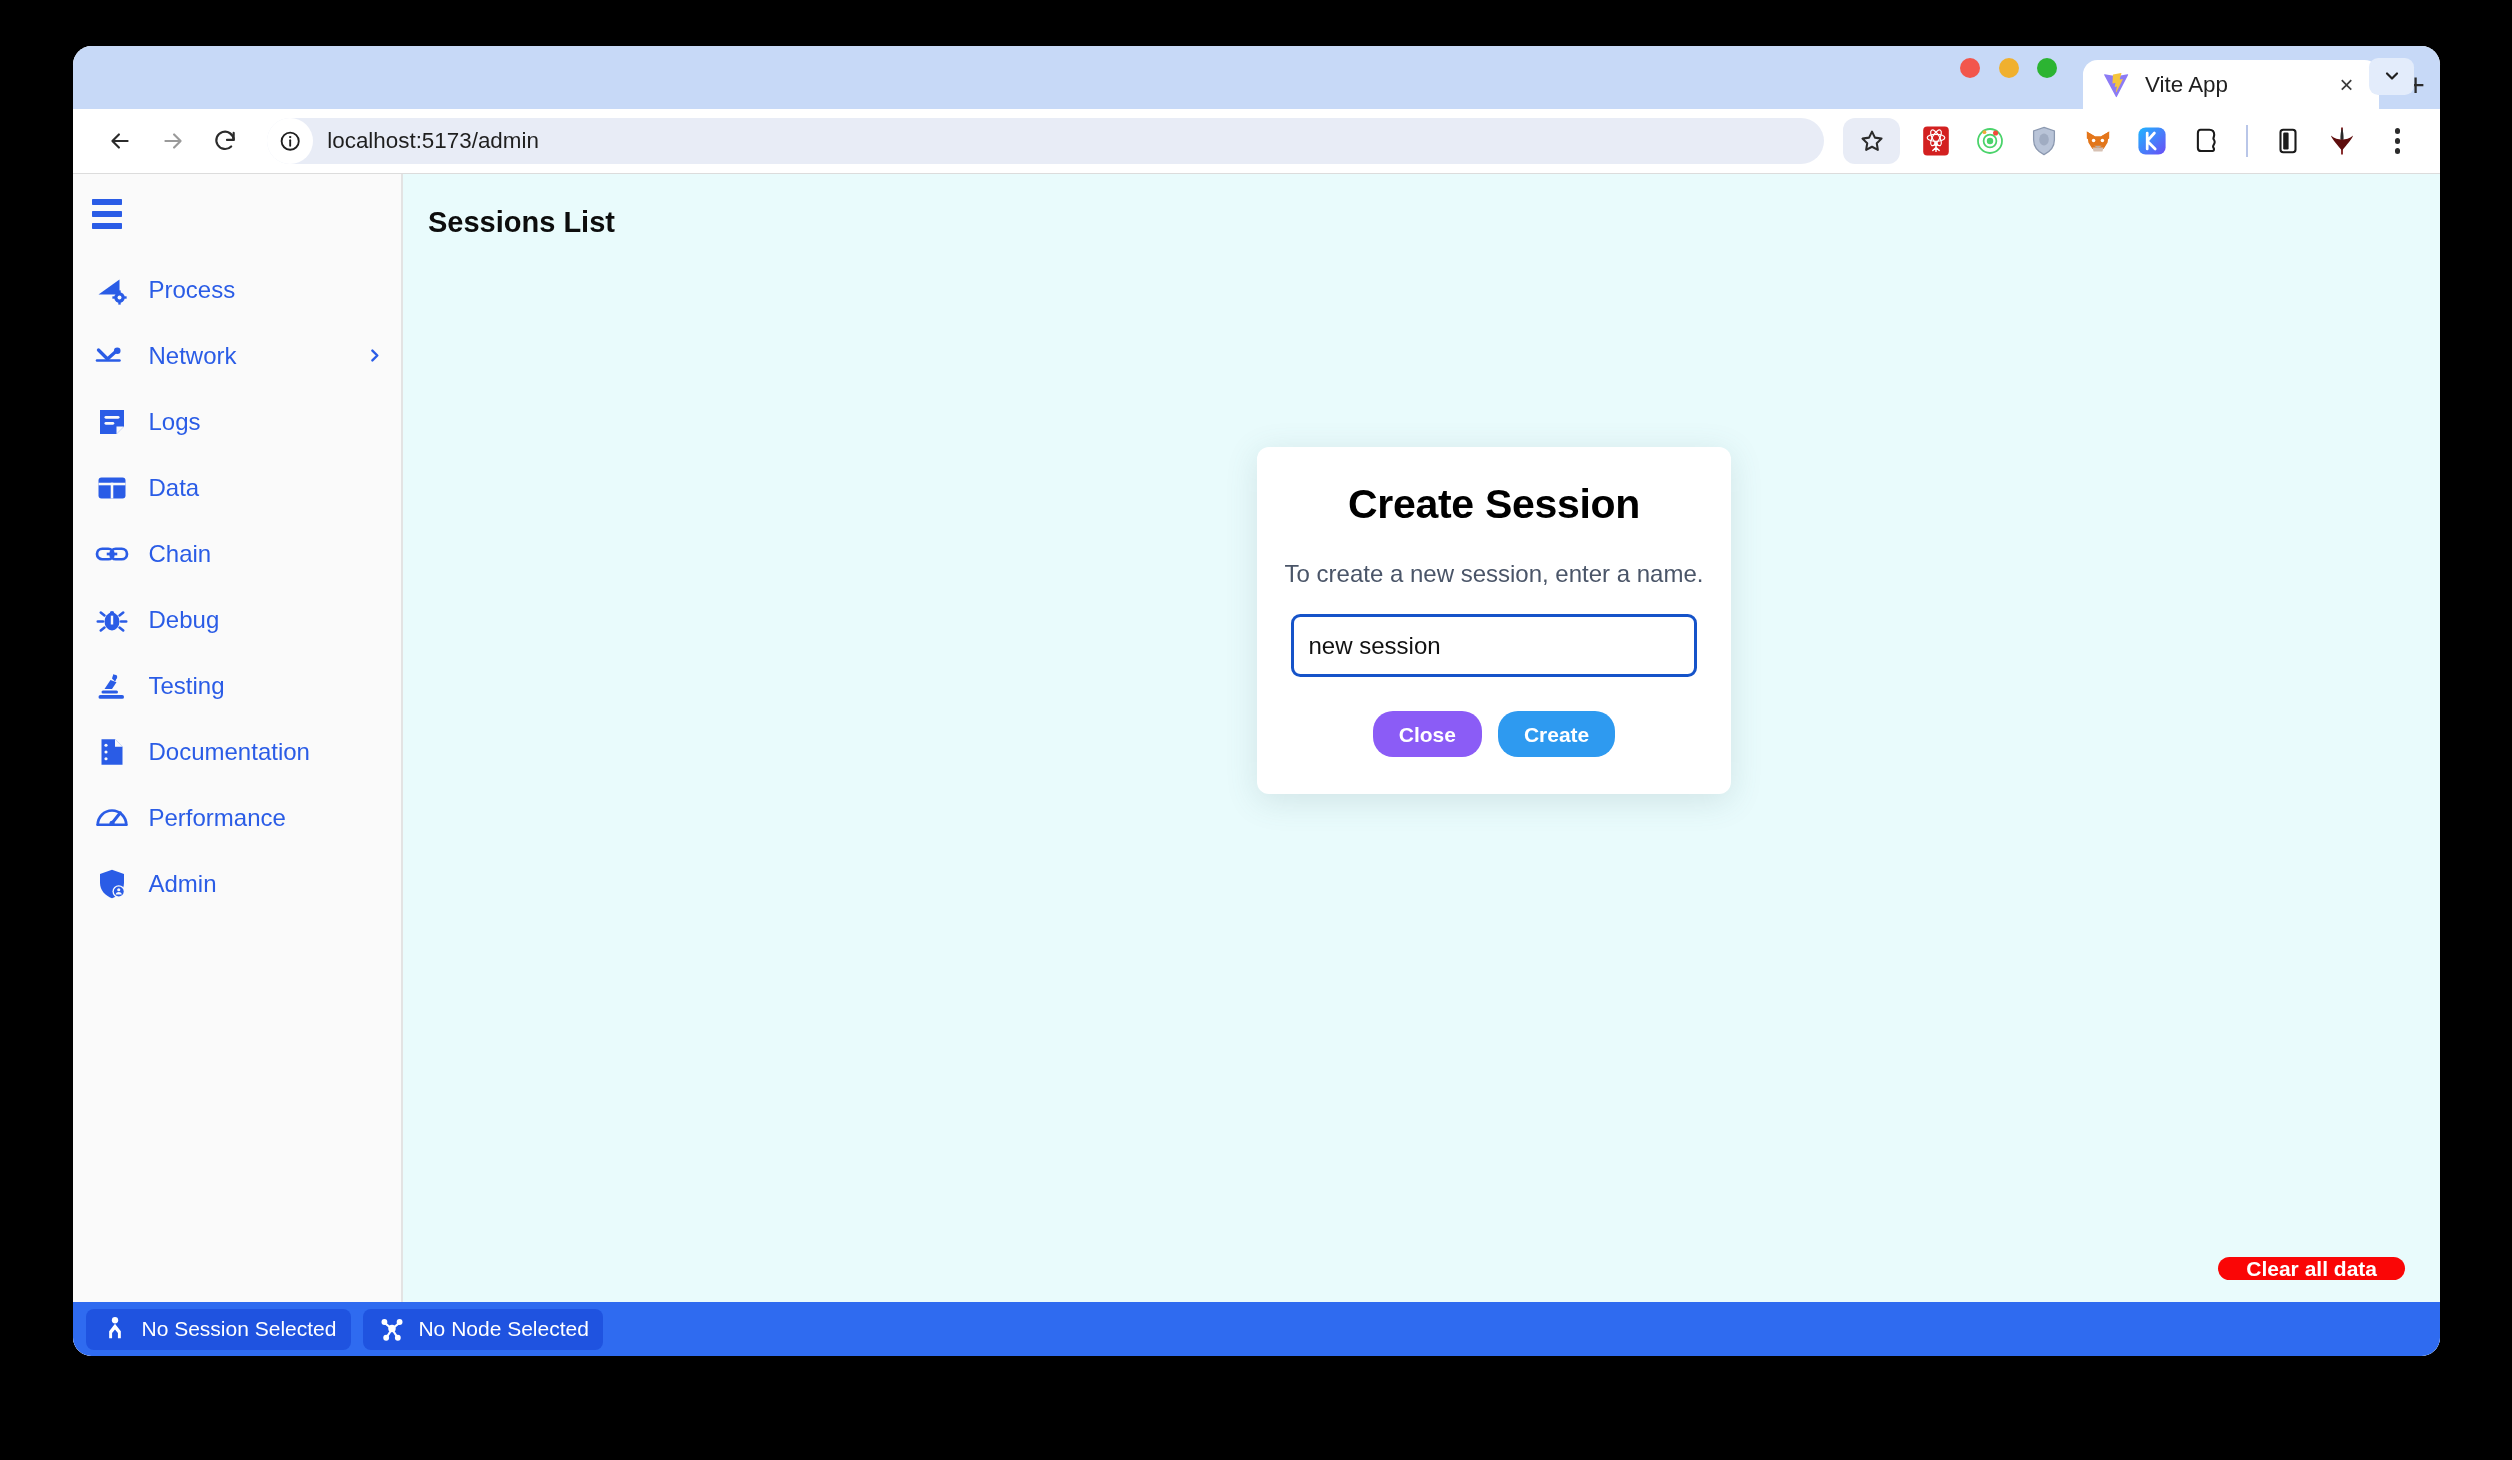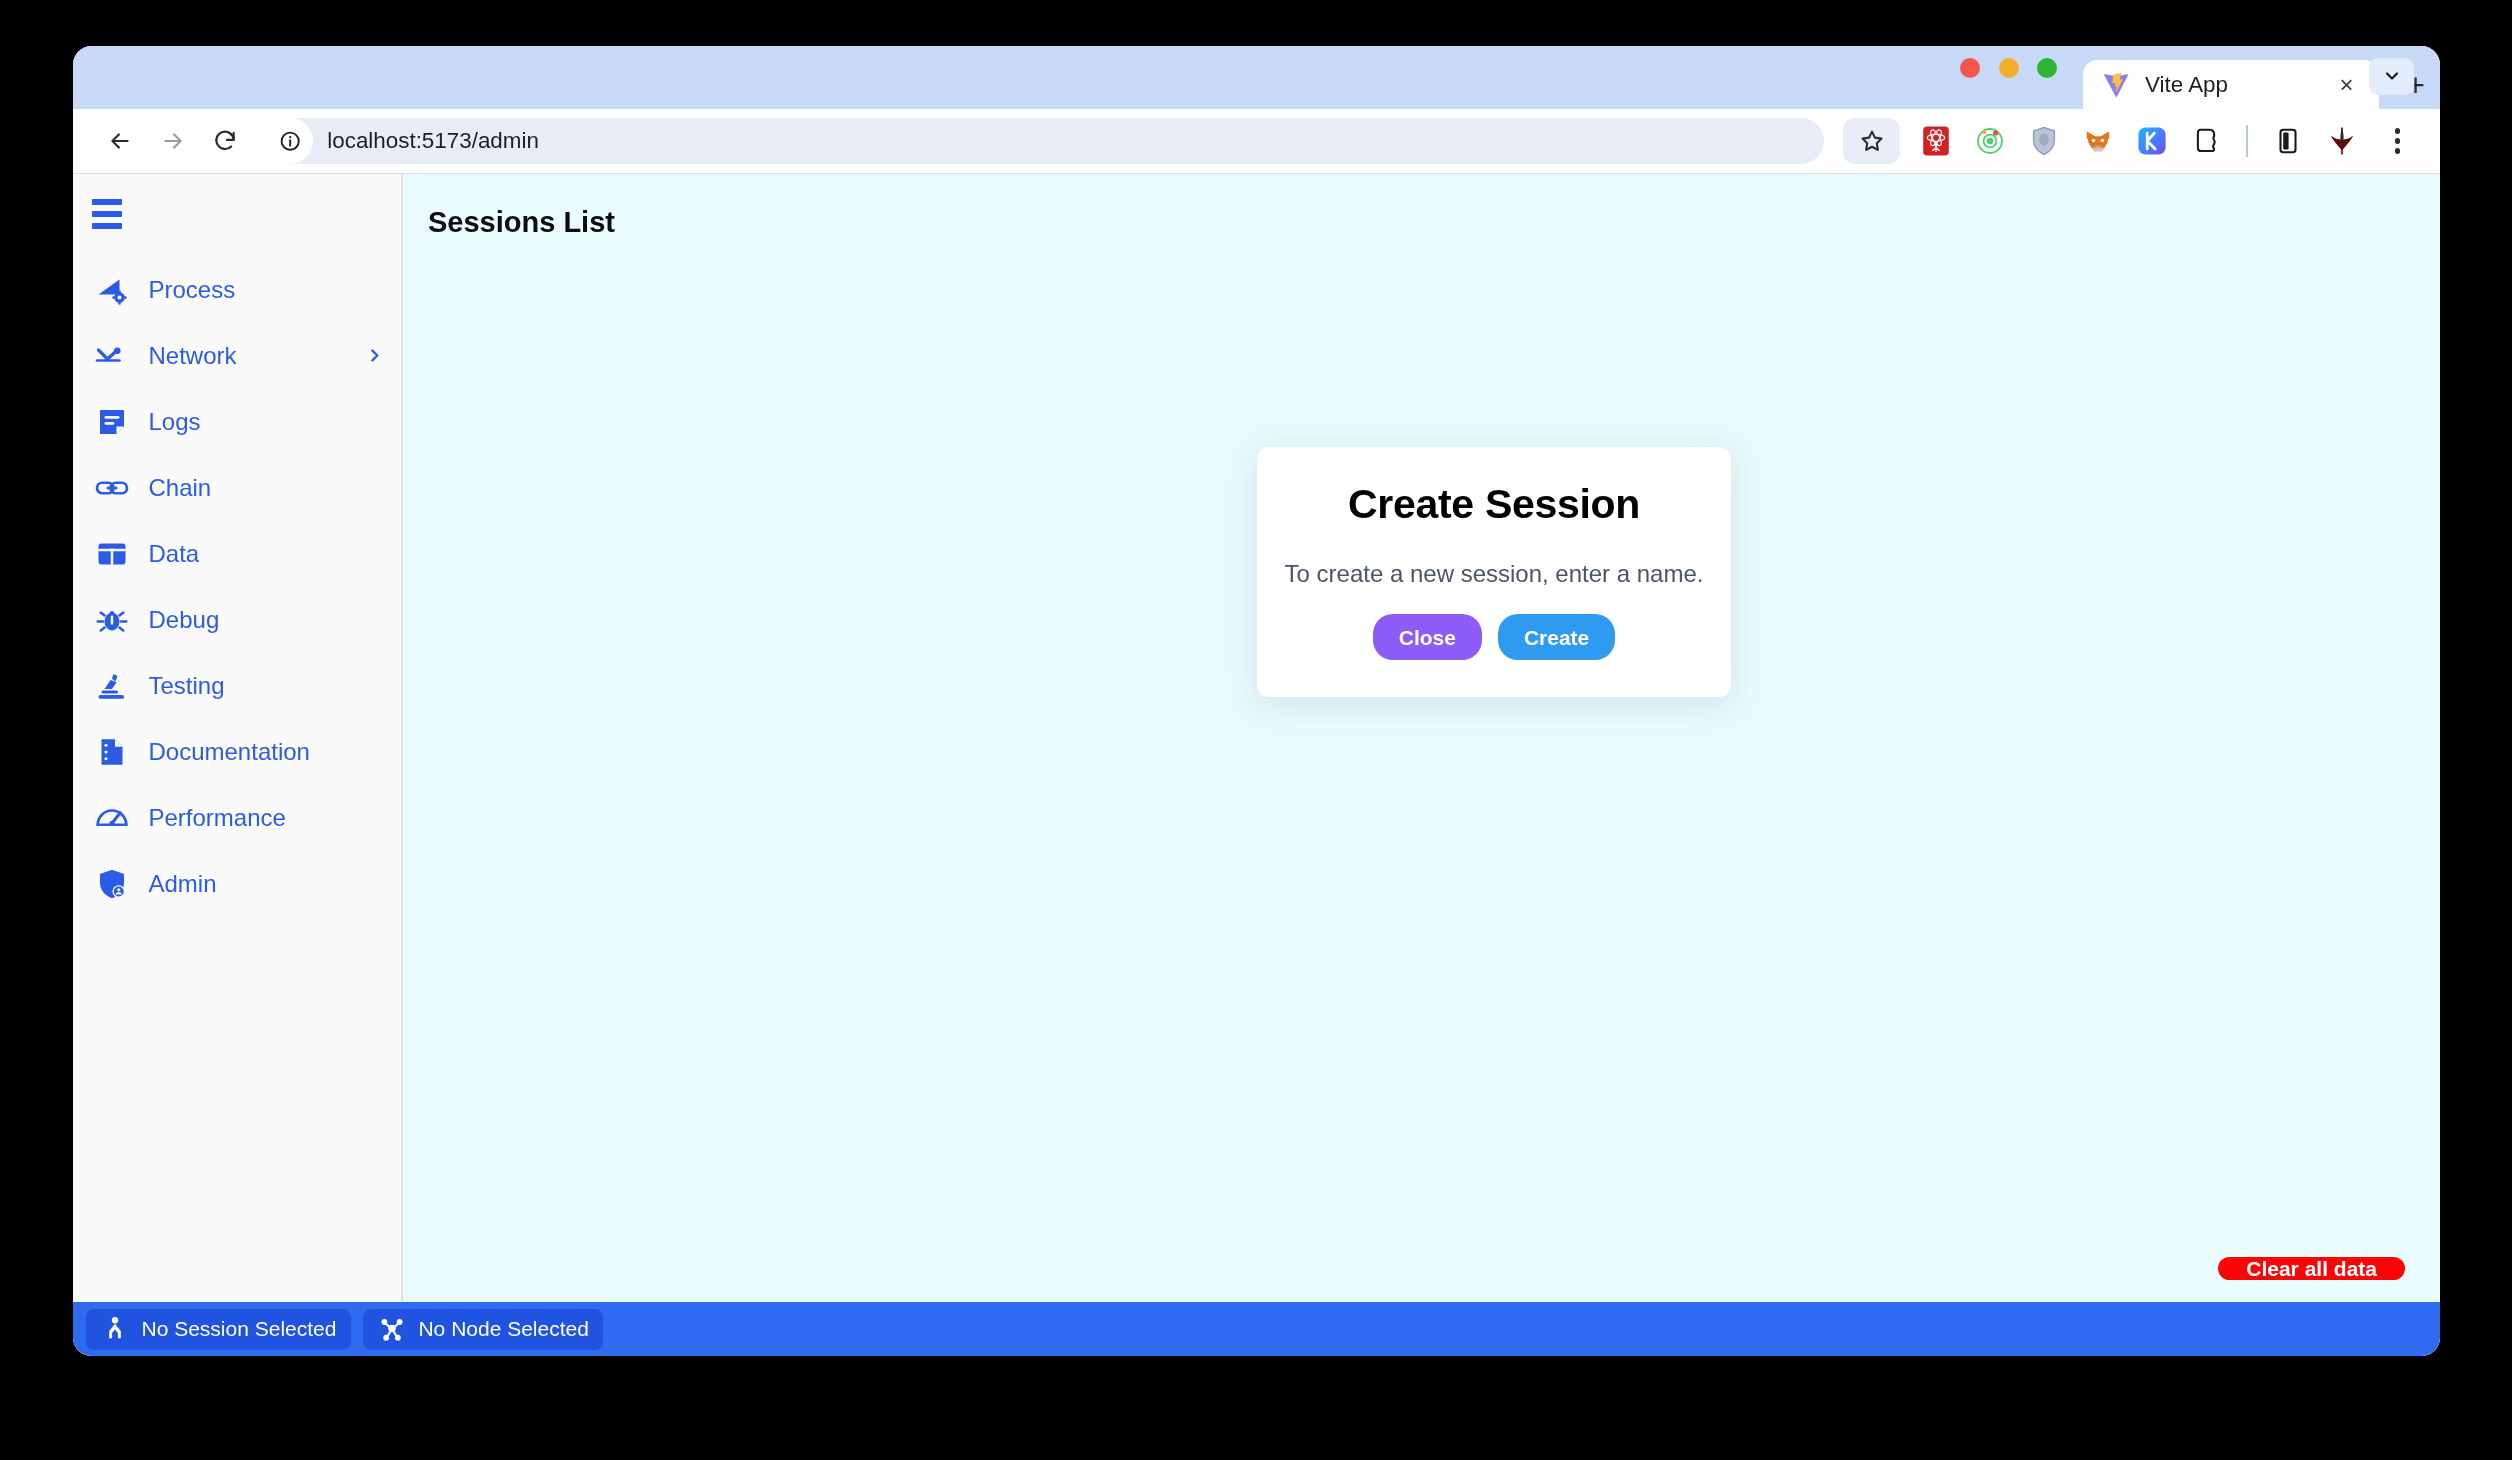--- a/index.html
+++ b/index.html
@@ -558,38 +558,38 @@
             <rect x="14" y="24" width="13" height="3.6" rx="1.8" fill="#fafafa"></rect>
           </svg>
         </span>
         <span class="nav-label">Logs</span>
         <span class="nav-chevron"></span>
       </div>
 
       <div class="nav-item">
         <span class="nav-icon">
           <svg viewBox="0 0 48 48" width="36" height="36">
+            <rect x="6" y="10" width="36" height="28" rx="4" fill="#2a5ce6"></rect>
+            <rect x="6" y="17" width="36" height="3.4" fill="#fafafa"></rect>
+            <rect x="22.3" y="17" width="3.4" height="21" fill="#fafafa"></rect>
+          </svg>
+        </span>
+        <span class="nav-label">Data</span>
+        <span class="nav-chevron"></span>
+      </div>
+
+      <div class="nav-item">
+        <span class="nav-icon">
+          <svg viewBox="0 0 48 48" width="36" height="36">
             <rect x="4" y="17" width="22" height="14" rx="7" stroke="#2a5ce6" stroke-width="3.6" fill="none"></rect>
             <rect x="22" y="17" width="22" height="14" rx="7" stroke="#2a5ce6" stroke-width="3.6" fill="none"></rect>
             <rect x="17" y="22.2" width="14" height="3.6" fill="#2a5ce6"></rect>
           </svg>
         </span>
         <span class="nav-label">Chain</span>
-        <span class="nav-chevron"></span>
-      </div>
-
-      <div class="nav-item">
-        <span class="nav-icon">
-          <svg viewBox="0 0 48 48" width="36" height="36">
-            <rect x="6" y="10" width="36" height="28" rx="4" fill="#2a5ce6"></rect>
-            <rect x="6" y="17" width="36" height="3.4" fill="#fafafa"></rect>
-            <rect x="22.3" y="17" width="3.4" height="21" fill="#fafafa"></rect>
-          </svg>
-        </span>
-        <span class="nav-label">Data</span>
         <span class="nav-chevron"></span>
       </div>
 
       <div class="nav-item">
         <span class="nav-icon">
           <svg viewBox="0 0 48 48" width="36" height="36">
             <ellipse cx="24" cy="26" rx="10" ry="12" fill="#2a5ce6"></ellipse>
             <rect x="22.4" y="18" width="3.2" height="12" fill="#fafafa"></rect>
             <circle cx="24" cy="15" r="3" fill="#2a5ce6"></circle>
             <g stroke="#2a5ce6" stroke-width="3.4" stroke-linecap="round">
@@ -659,20 +659,21 @@
 
     <div class="main">
       <div class="page-title">Sessions List</div>
 
       <button class="clear-btn">Clear all data</button>
     </div>
 
     <div class="modal">
       <div class="modal-title">Create Session</div>
       <div class="modal-desc">To create a new session, enter a name.</div>
+      <input class="modal-input" type="text" value="new session" style="">
       <div class="modal-actions">
         <button class="btn btn-close">Close</button>
         <button class="btn btn-create">Create</button>
       </div>
     </div>
 
     <div class="statusbar">
       <div class="status-badge">
         <span class="bi">
           <svg viewBox="0 0 48 48" width="28" height="28">

